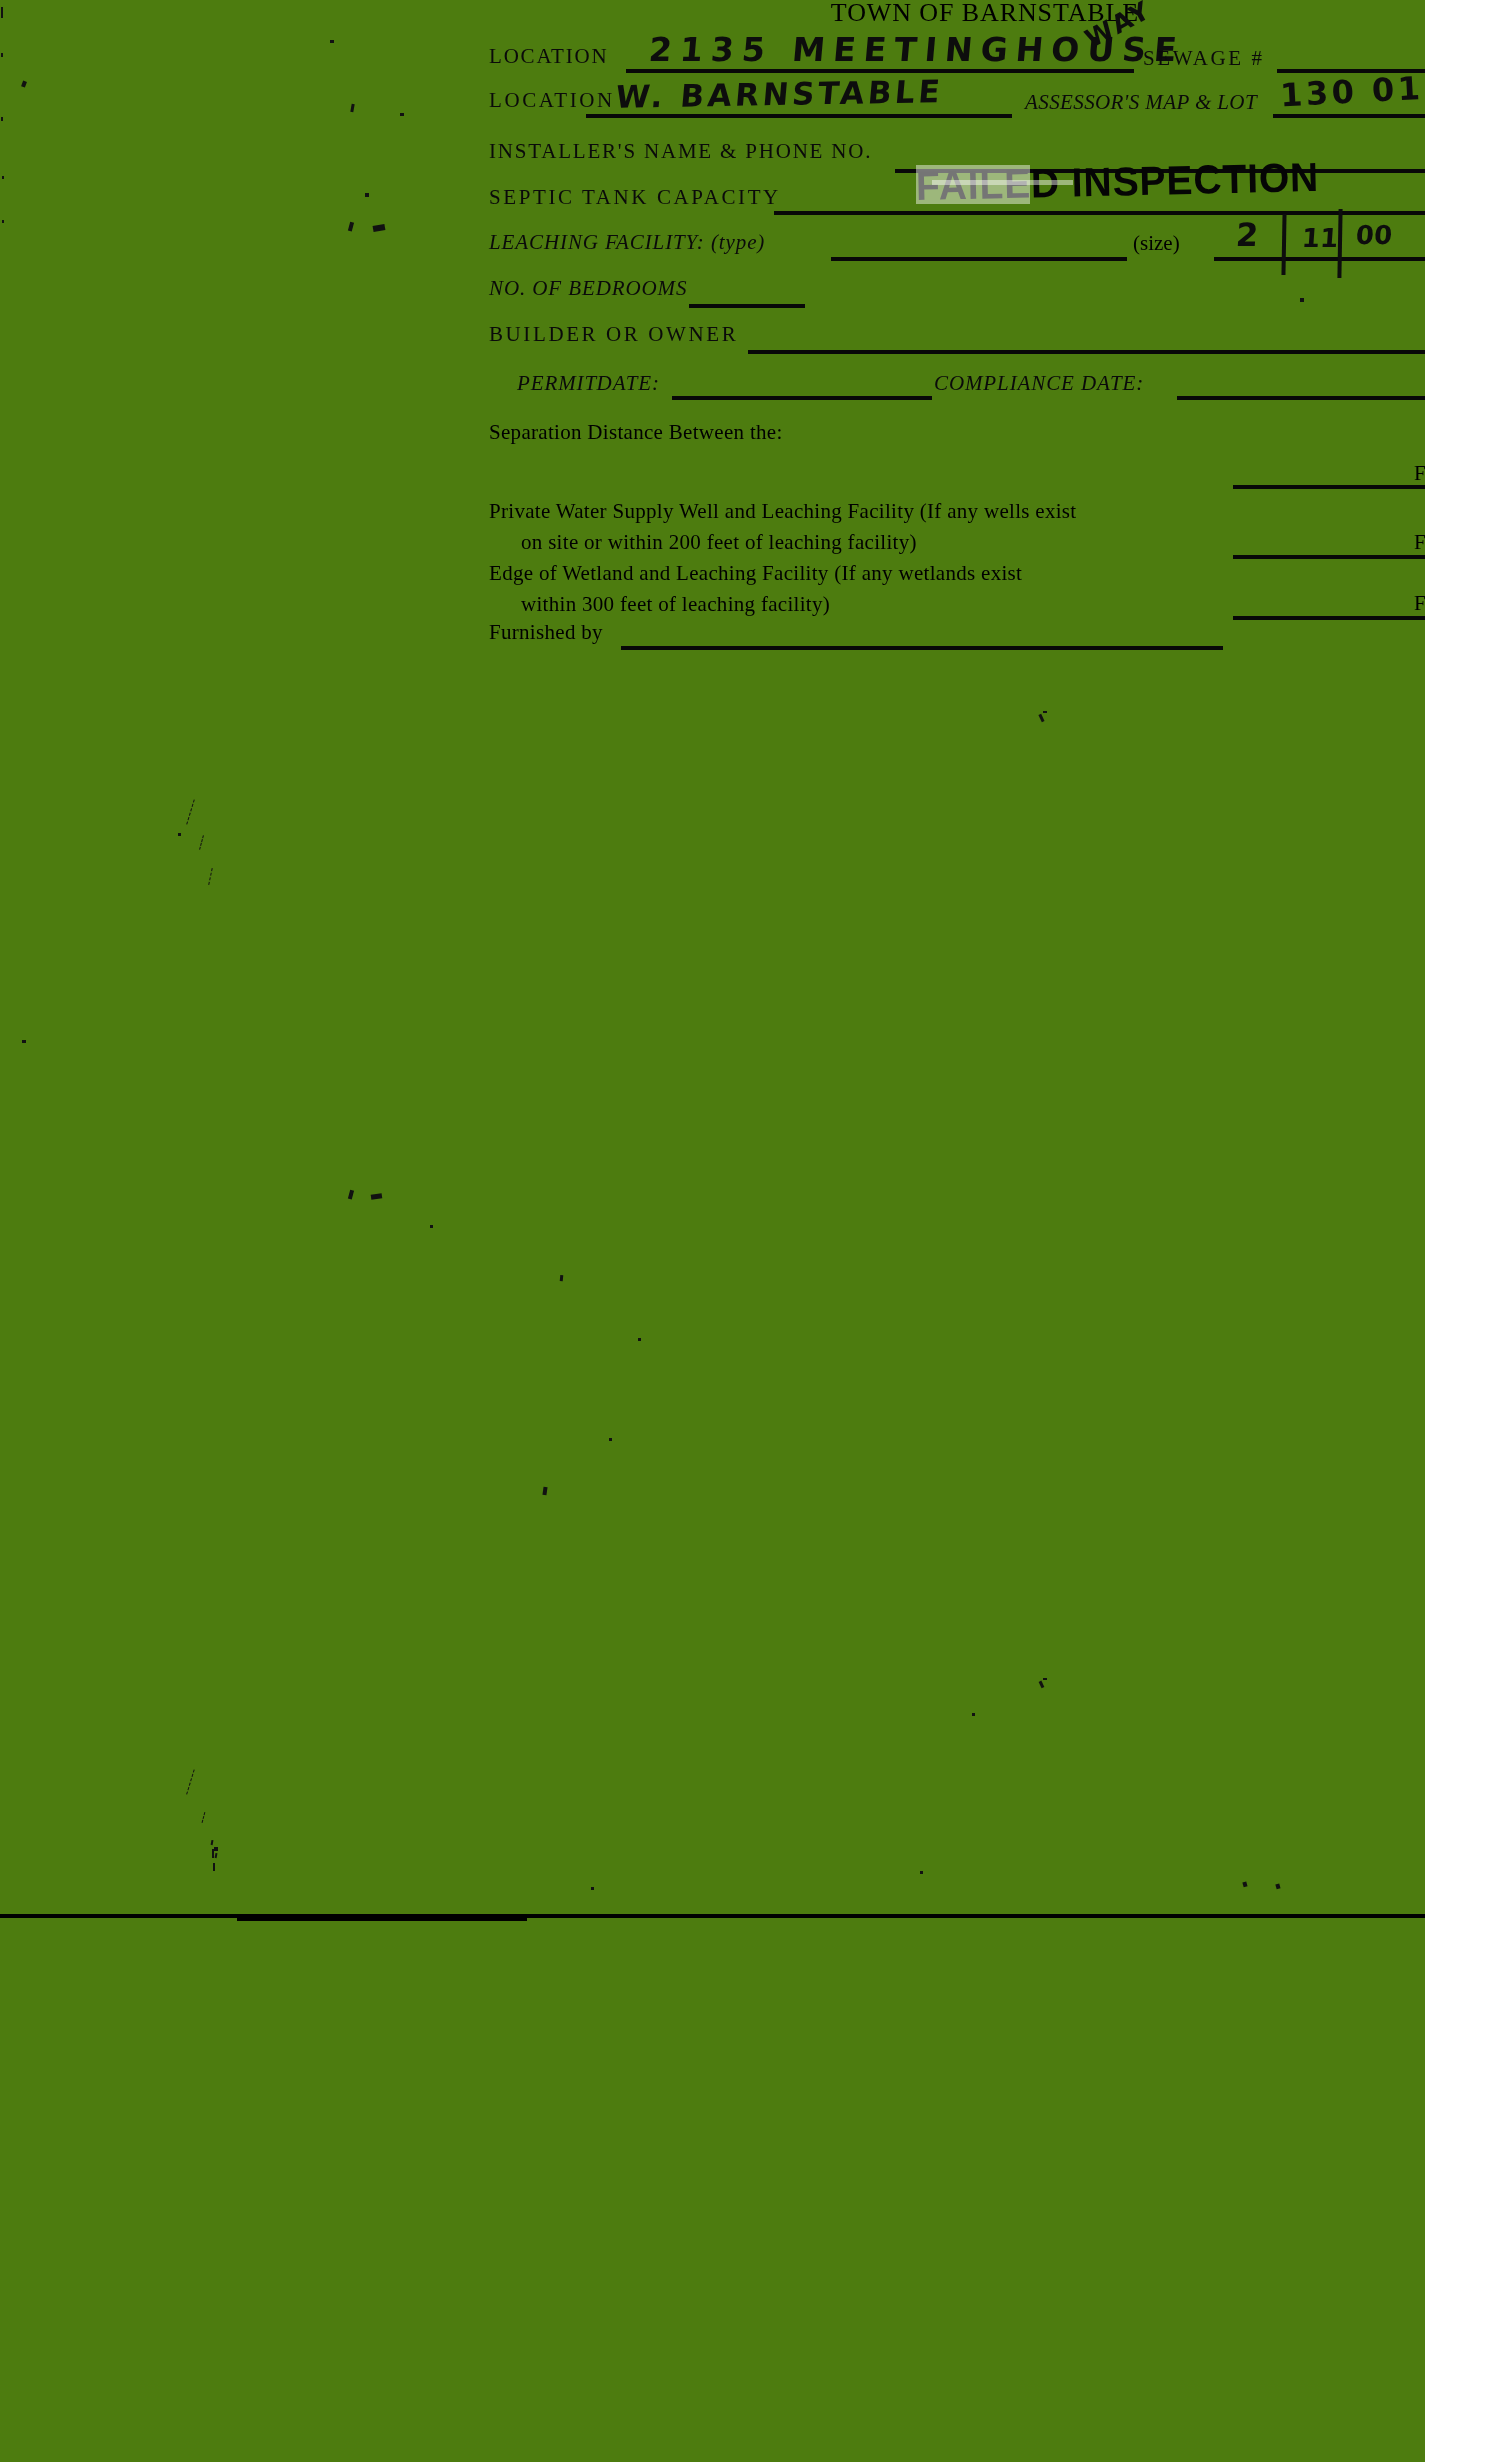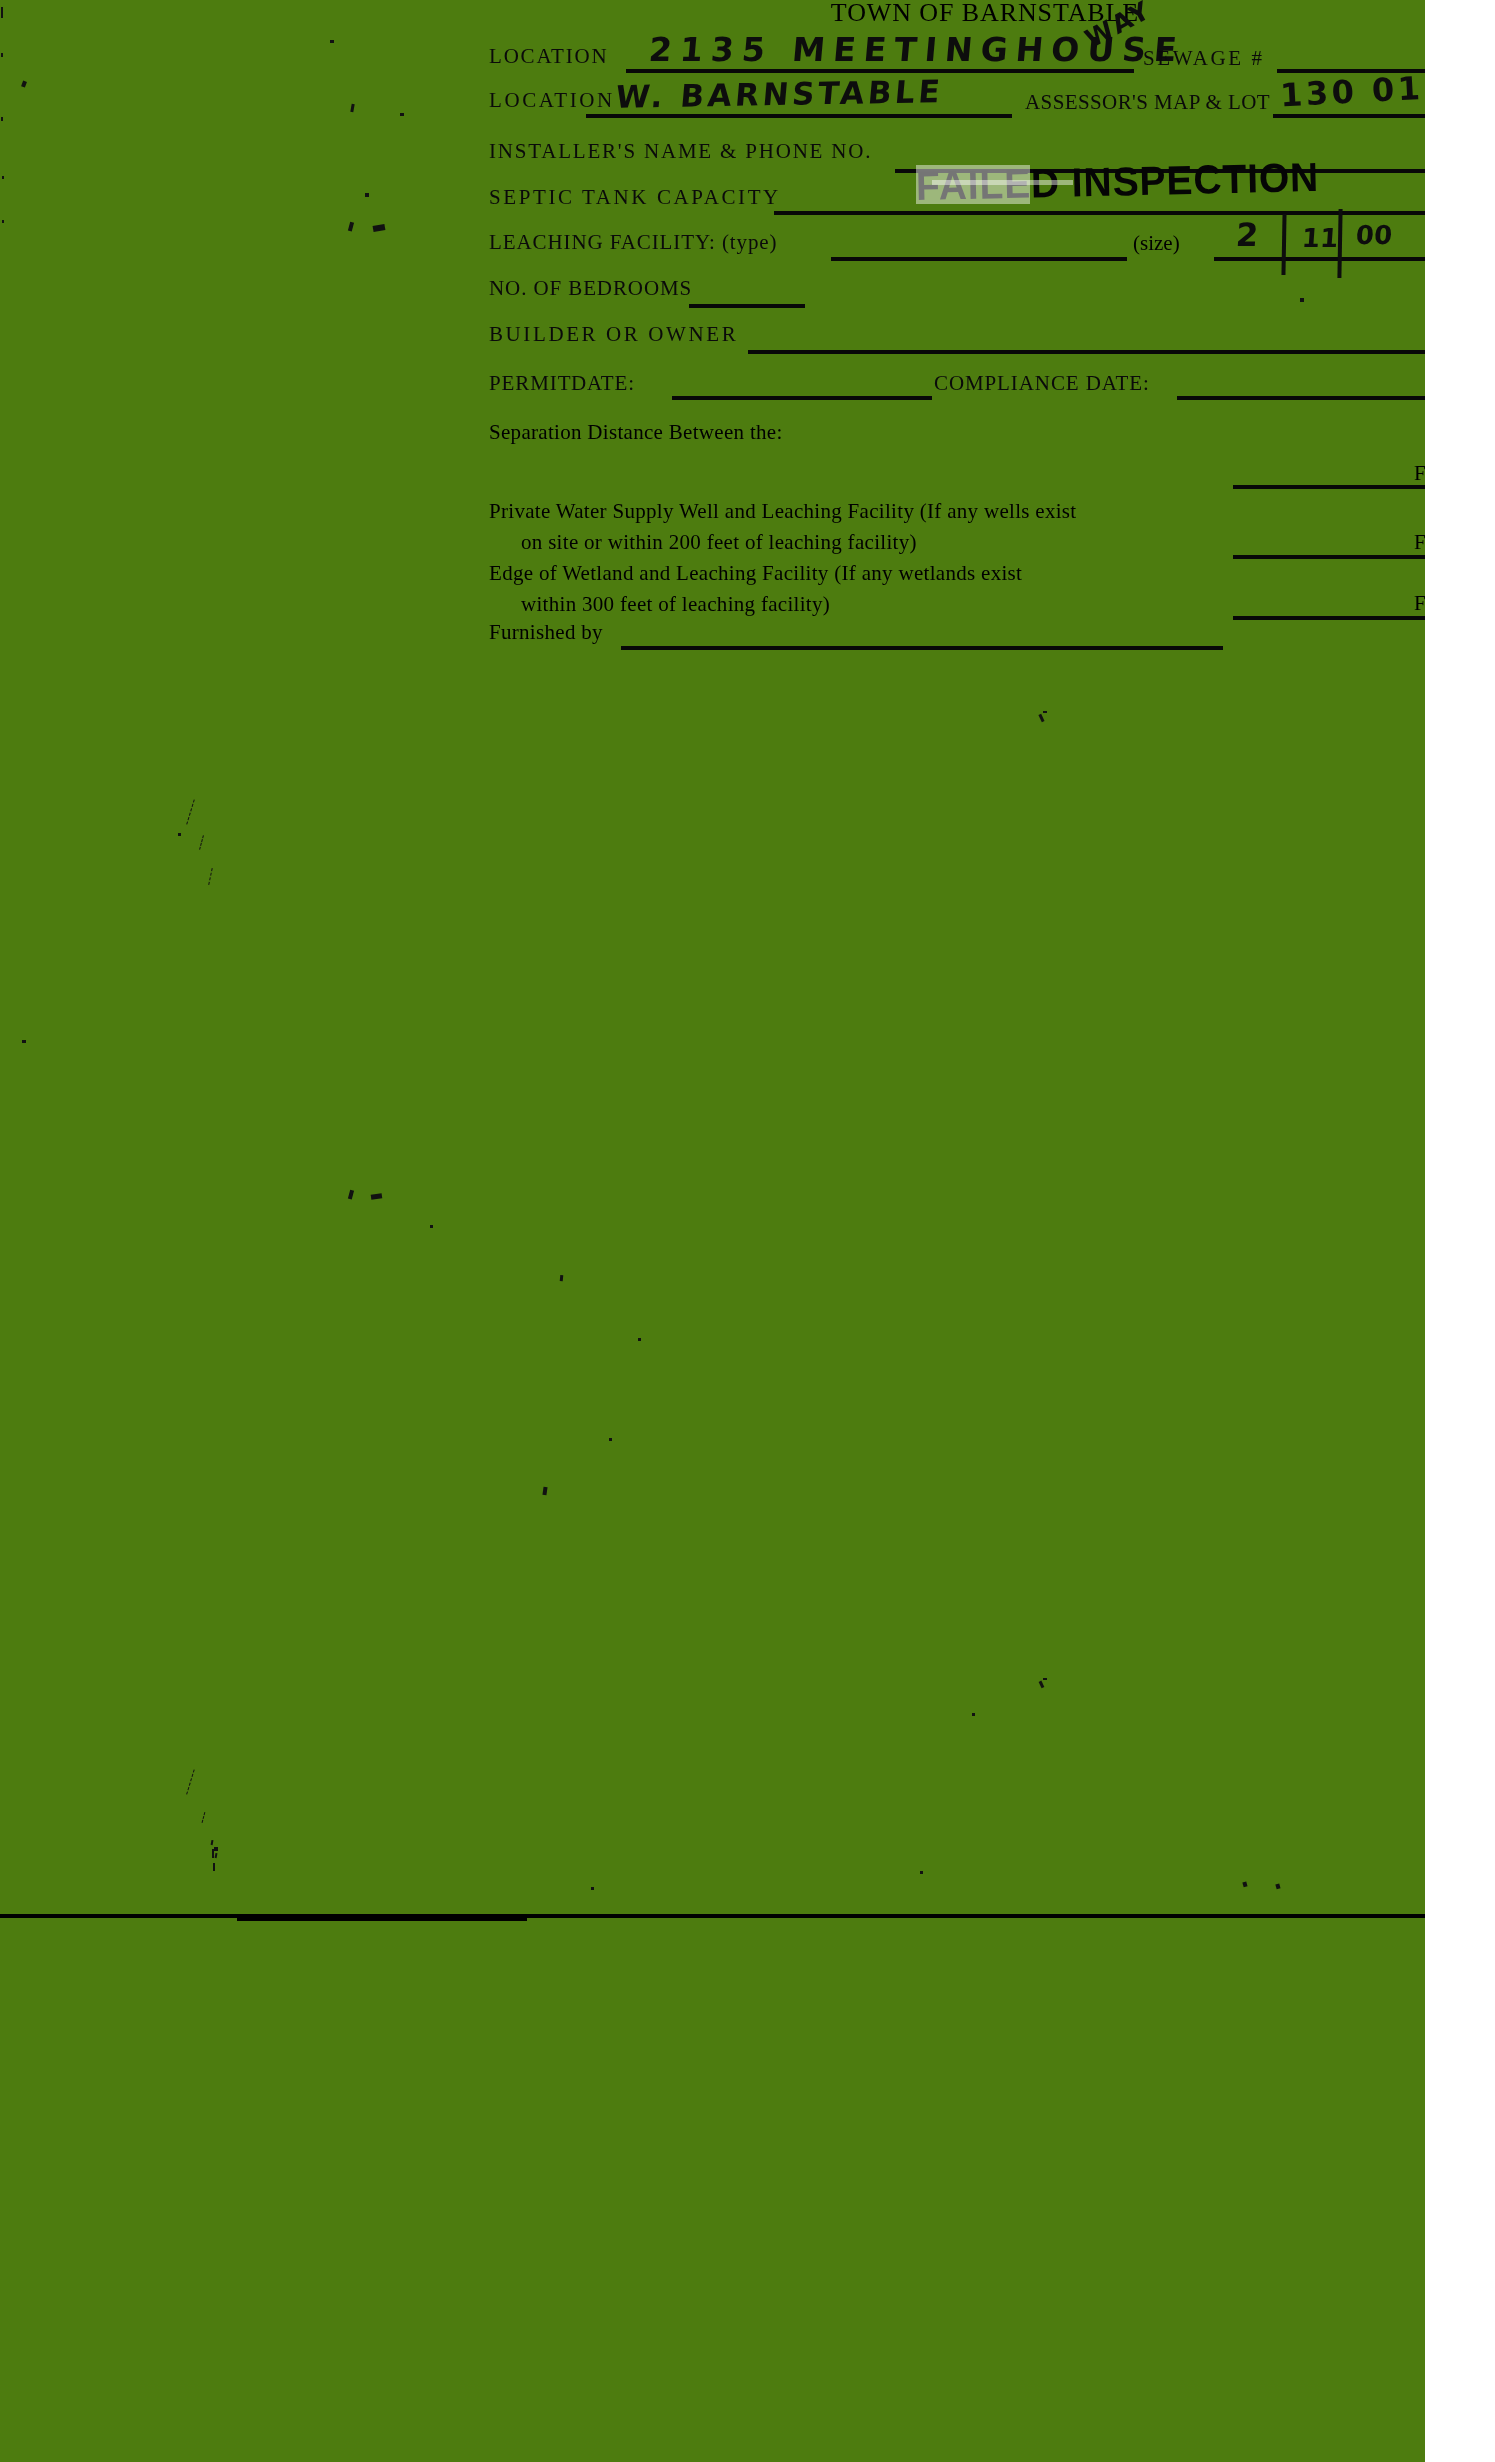--- a/index.html
+++ b/index.html
@@ -1,20 +1,20 @@
 <!DOCTYPE html>
 <html style="font-size:14px"><head>
 <meta charset="utf-8">
 <style>
   html,body{margin:0;padding:0;background:#fff;}
   #page{position:relative;width:1425px;height:2462px;background:#4d7c0f;overflow:hidden;
         font-family:"Liberation Serif","DejaVu Serif",serif;color:#000;}
   .abs{position:absolute;white-space:nowrap;}
   .lbl{font-size:21px;letter-spacing:1.8px;color:#0a0a0a;}
-  .lbl-tight{letter-spacing:0.9px;}
+  .lbl-tight{letter-spacing:0.9px;font-style:italic;}
   .lbl-wide{letter-spacing:2.6px;}
   .small{font-size:21px;letter-spacing:0px;}
   .fline{position:absolute;background:#080808;height:3.5px;}
   .title{font-size:26px;letter-spacing:0.9px;text-align:center;}
   .hw{font-family:"DejaVu Sans",sans-serif;font-weight:600;color:#0d0d0d;}
   .hw-addr{font-size:33px;letter-spacing:8px;transform:skewX(-5deg);}
   .hw-way{font-size:25.5px;letter-spacing:2.6px;transform:rotate(-28deg);}
   .hw-village{font-size:31px;letter-spacing:3.5px;transform:skewX(-6deg) rotate(-1deg);}
   .hw-maplot{font-size:32px;letter-spacing:3.5px;transform:rotate(-3deg);}
   .hw-date{font-size:32px;transform:skewX(-4deg);}
@@ -69,21 +69,21 @@
   <div class="abs hw hw-date-sm" style="left:1302px;top:223px;">11</div>
   <div class="bar" style="left:1338px;top:209px;height:69px;"></div>
   <div class="abs hw hw-date-sm" style="left:1356px;top:220px;">00</div>
 
   <div class="abs lbl lbl-tight" style="left:489px;top:276px;">NO. OF BEDROOMS</div>
   <div class="fline" style="left:689px;top:304px;width:116px;"></div>
 
   <div class="abs lbl lbl-wide" style="left:489px;top:322px;">BUILDER OR OWNER</div>
   <div class="fline" style="left:748px;top:350px;width:723px;"></div>
 
-  <div class="abs lbl lbl-tight" style="left:489px;top:371px;word-spacing:-6.2px;">PERMIT DATE:</div>
+  <div class="abs lbl lbl-tight" style="left:517px;top:371px;word-spacing:-6.2px;">PERMIT DATE:</div>
   <div class="fline" style="left:672px;top:396px;width:260px;"></div>
   <div class="abs lbl lbl-tight" style="left:934px;top:371px;">COMPLIANCE DATE:</div>
   <div class="fline" style="left:1177px;top:396px;width:296px;"></div>
 
   <div class="abs sep-txt" style="left:489px;top:420px;">Separation Distance Between the:</div>
 
   <div class="fline" style="left:1233px;top:485px;width:239px;"></div>
   <div class="abs feet" style="left:1414px;top:461px;">Feet</div>
 
   <div class="abs sep-txt" style="left:489px;top:499px;">Private Water Supply Well and Leaching Facility  (If any wells exist</div>

